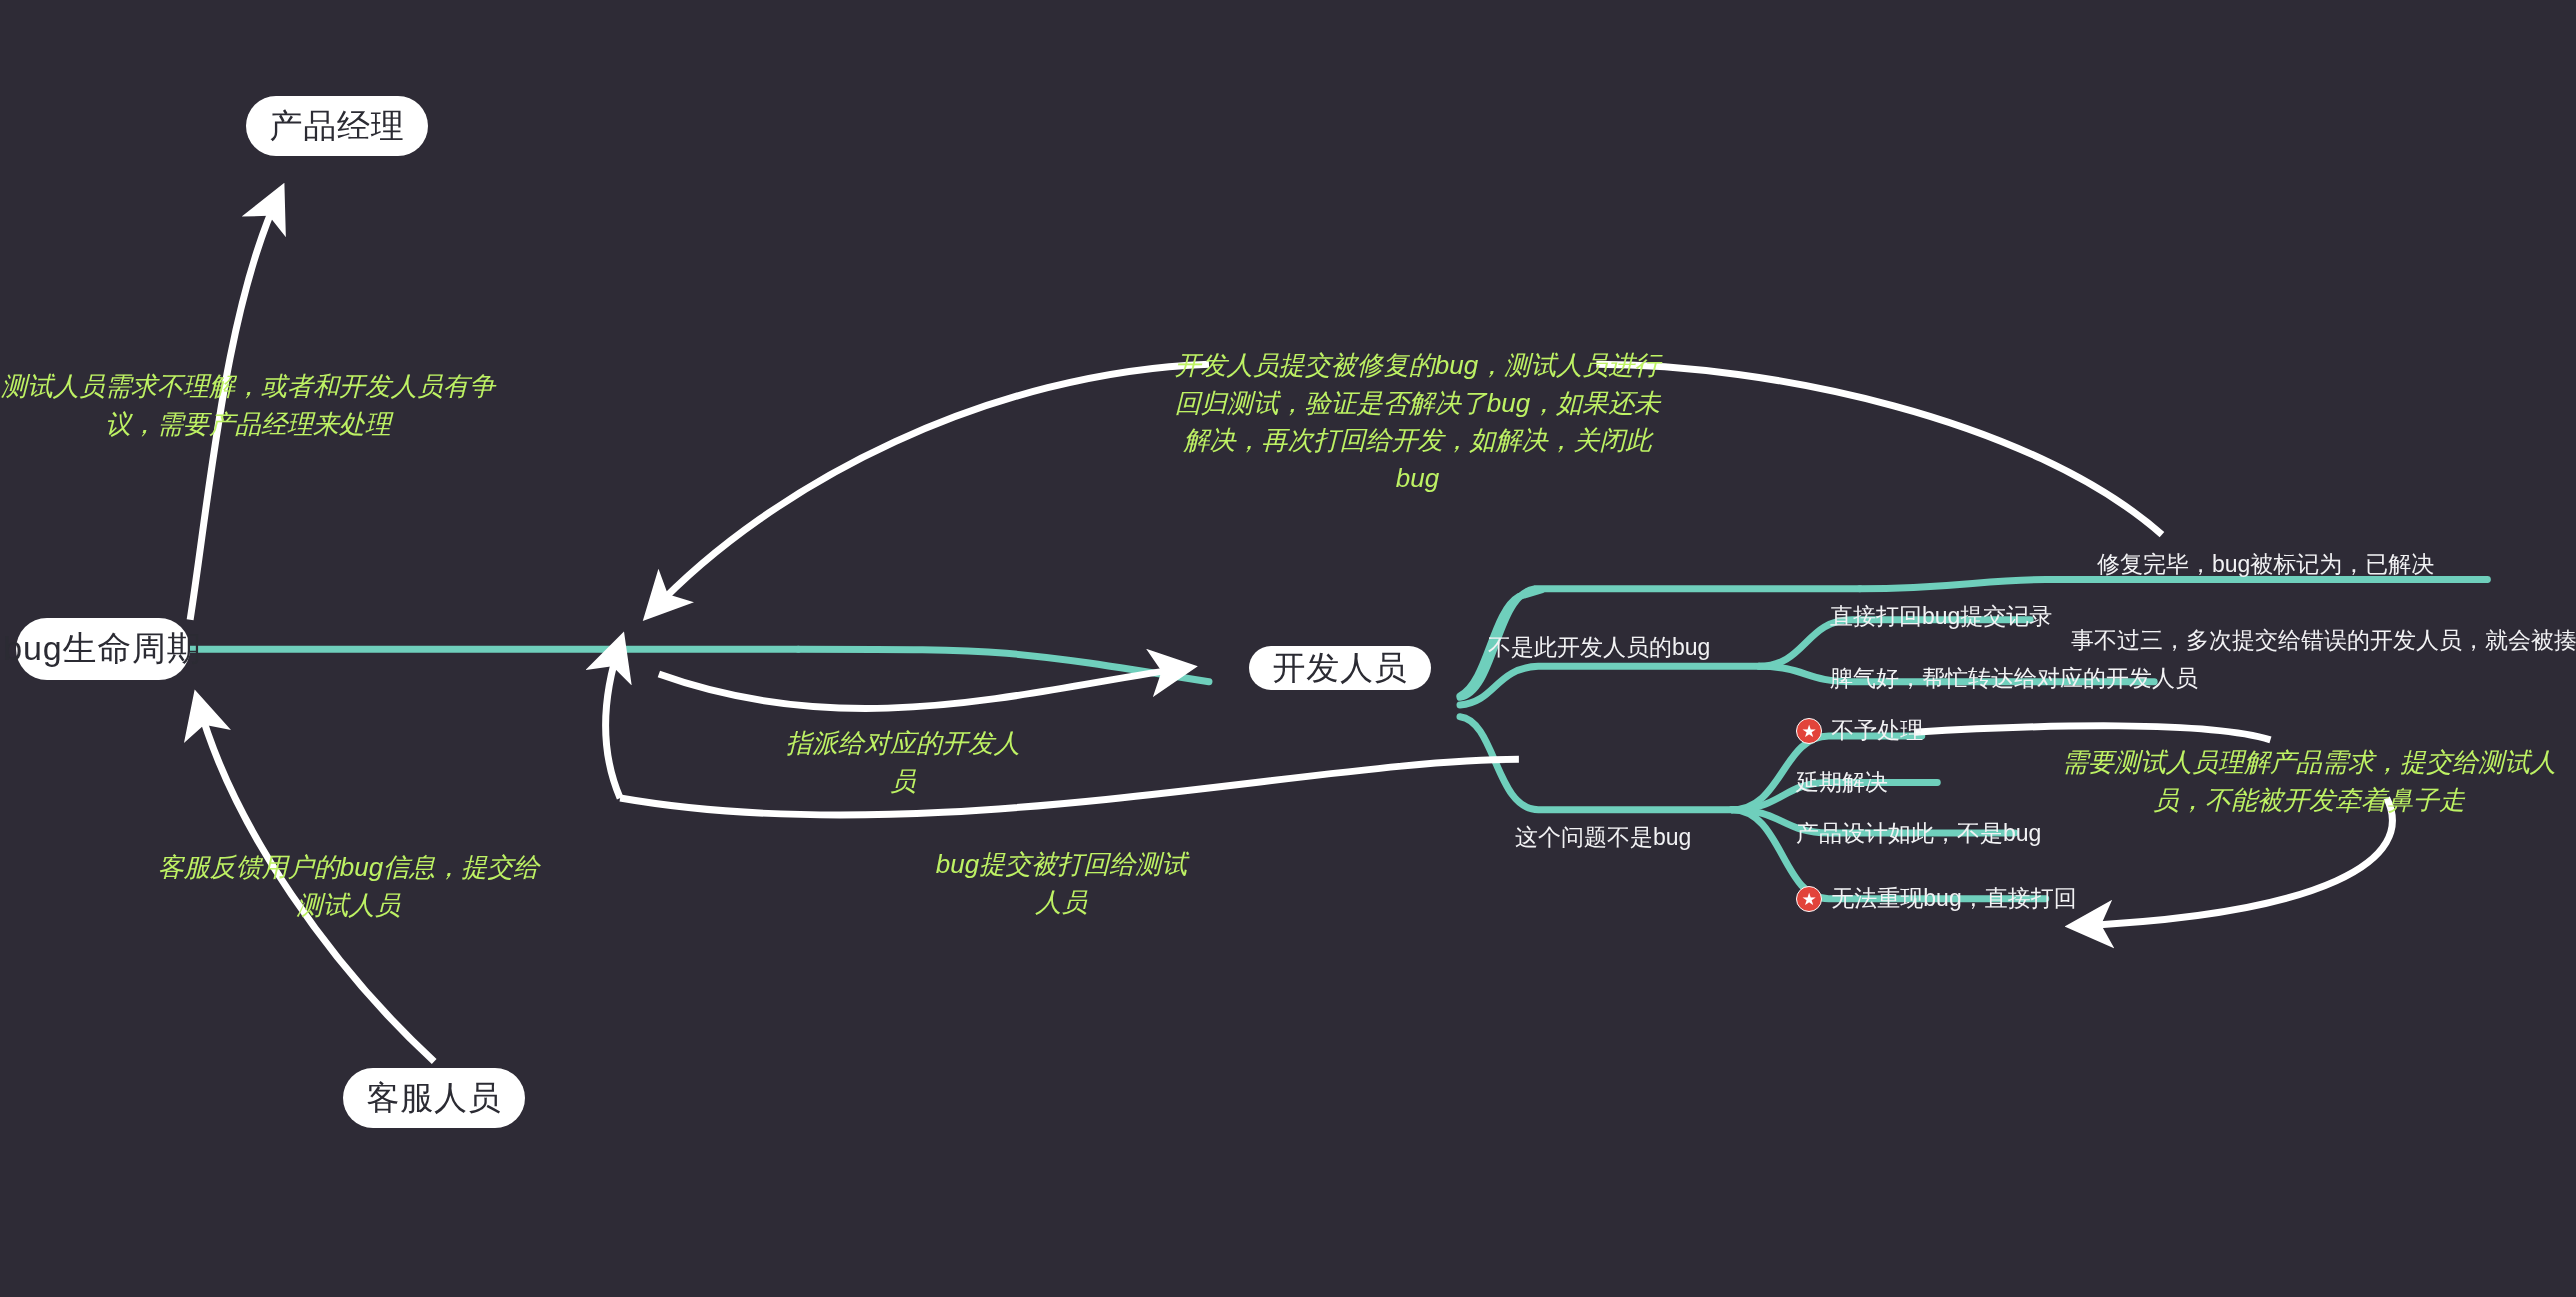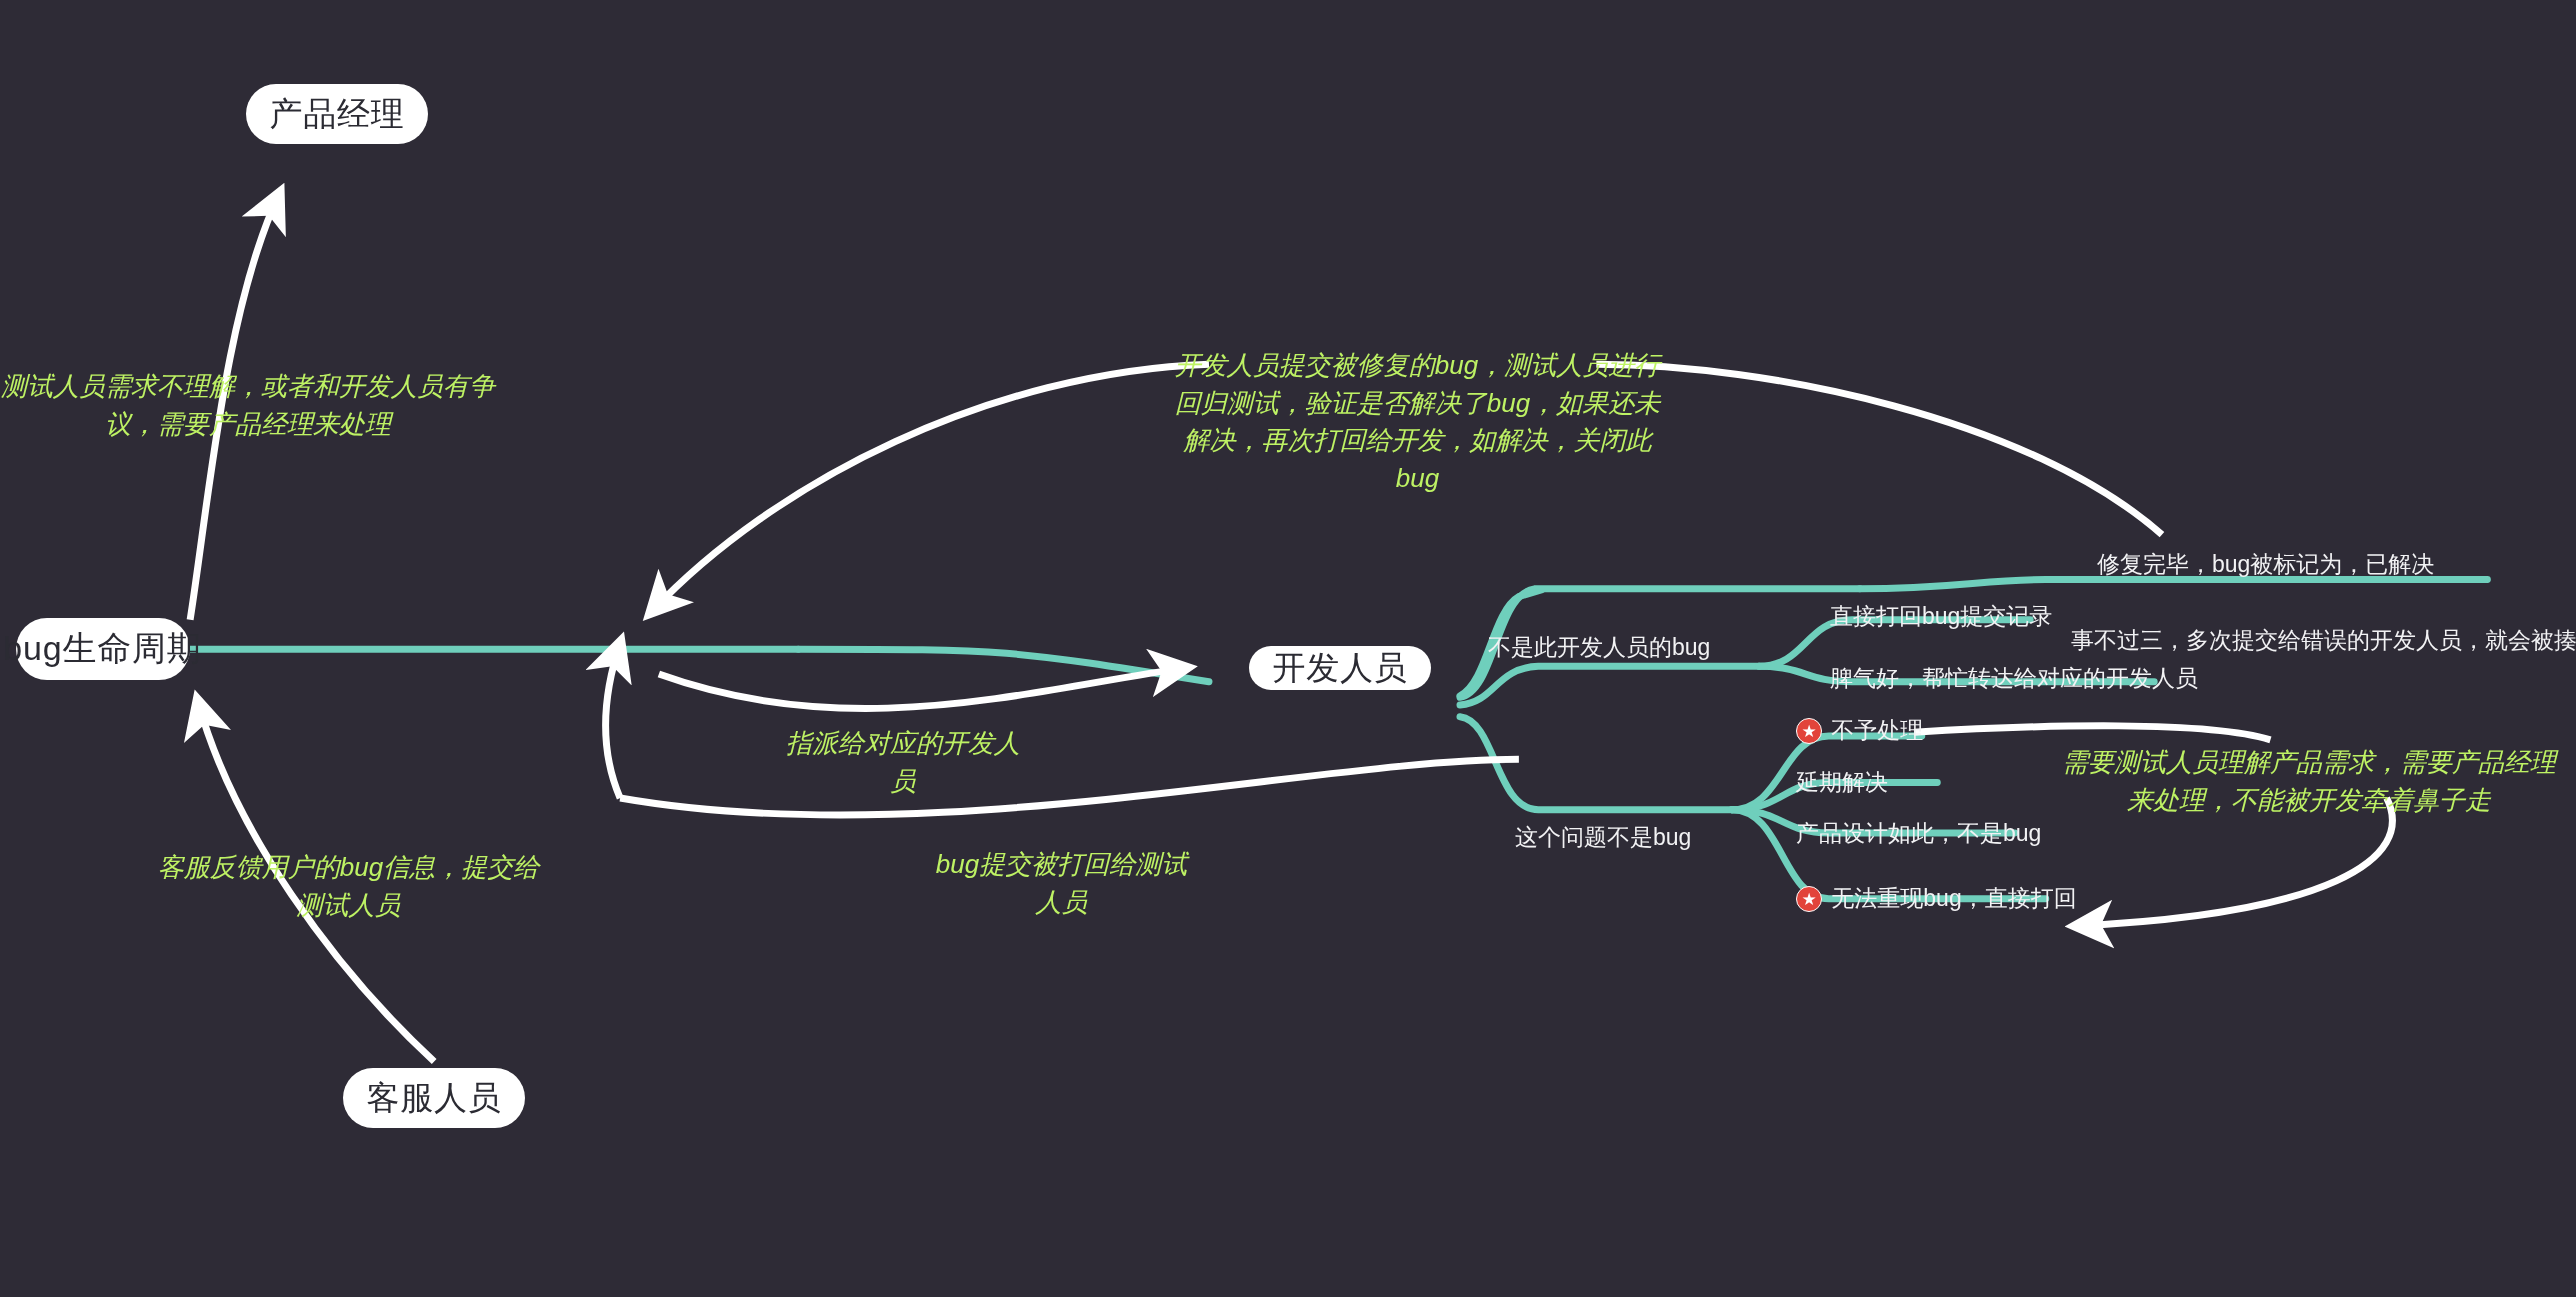--- a/index.html
+++ b/index.html
@@ -114,21 +114,21 @@
     <path d="M 1960 980 C 1700 980 1200 1100 800 1030" stroke="#ffffff" stroke-width="9" fill="none"></path>
     <path d="M 800 1030 C 770 960 780 890 800 830" stroke="#ffffff" stroke-width="9" fill="none" marker-end="url(#ah)"></path>
 
     <path d="M 2470 945 C 2640 935 2850 930 2930 955" stroke="#ffffff" stroke-width="9" fill="none"></path>
 
     <path d="M 3080 1030 C 3120 1110 3000 1180 2680 1195" stroke="#ffffff" stroke-width="9" fill="none" marker-end="url(#ah)"></path>
   </svg>
 
   <div class="node root" style="left:15.5px;top:618px;width:174px;height:62px;">bug生命周期</div>
 
-  <div class="node" style="left:246px;top:84px;width:182px;height:60px;">产品经理</div>
+  <div class="node" style="left:246px;top:96px;width:182px;height:60px;">产品经理</div>
 
   <div class="node" style="left:1249px;top:646px;width:182px;height:44px;">开发人员</div>
 
   <div class="node" style="left:343px;top:1068px;width:182px;height:60px;">客服人员</div>
 
 
 
   <div class="lbl" style="left:2097px;top:549px;">修复完毕，bug被标记为，已解决</div>
 
   <div class="lbl" style="left:1488px;top:632px;">不是此开发人员的bug</div>
@@ -158,16 +158,16 @@
   <div class="note" style="left:0px;top:368px;width:496px;">测试人员需求不理解，或者和开发人员有争议，需要产品经理来处理</div>
 
   <div class="note" style="left:1162px;top:347px;width:511px;">开发人员提交被修复的bug，测试人员进行回归测试，验证是否解决了bug，如果还未解决，再次打回给开发，如解决，关闭此bug</div>
 
   <div class="note" style="left:775px;top:706px;width:256px;margin-top:19px;">指派给对应的开发人员</div>
 
   <div class="note" style="left:926px;top:846px;width:271px;">bug提交被打回给测试人员</div>
 
   <div class="note" style="left:147px;top:849px;width:403px;">客服反馈用户的bug信息，提交给测试人员</div>
 
-  <div class="note" style="left:2061px;top:744px;width:496px;">需要测试人员理解产品需求，需要产品经理来处理，不能被开发牵着鼻子走</div>
+  <div class="note" style="left:2061px;top:744px;width:496px;">需要测试人员理解产品需求，提交给测试人员，不能被开发牵着鼻子走</div>
 
 </div>
 
 
 </body></html>

